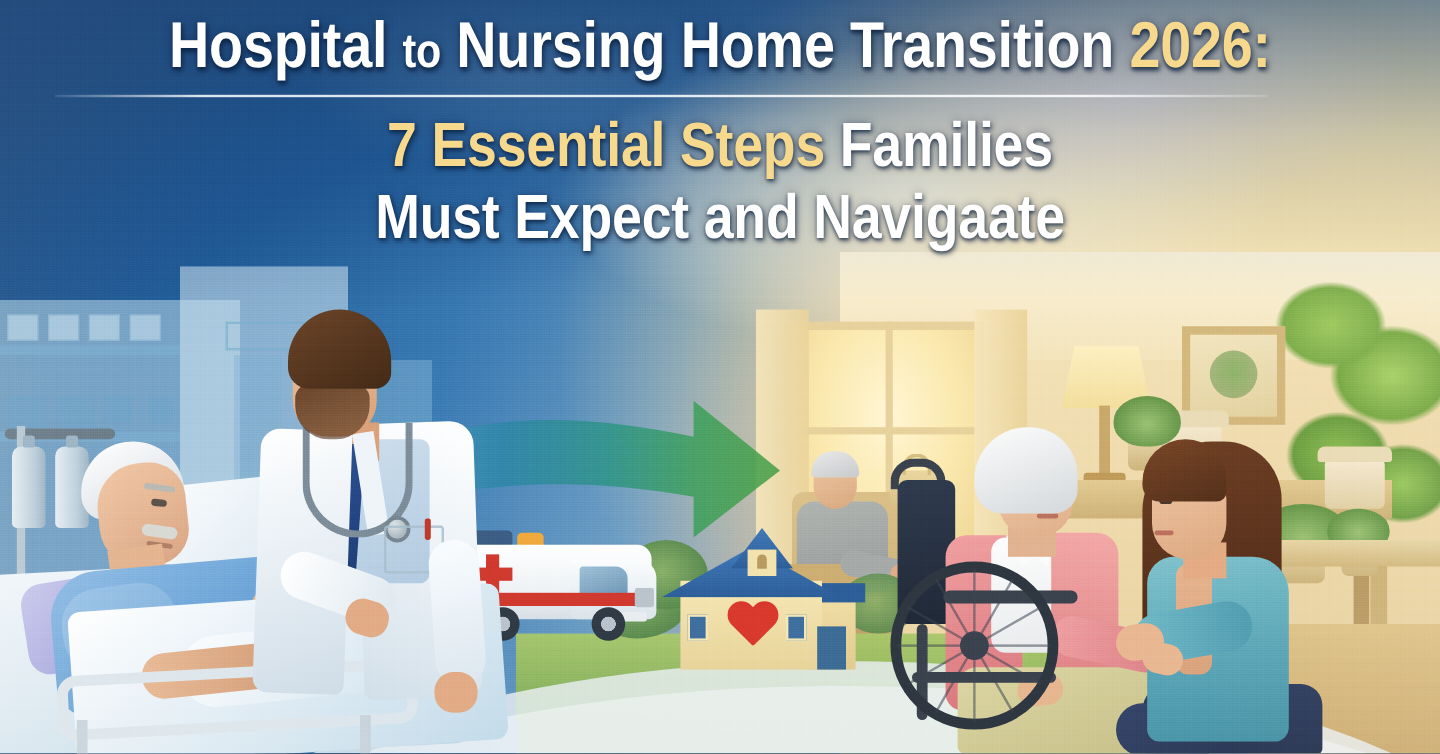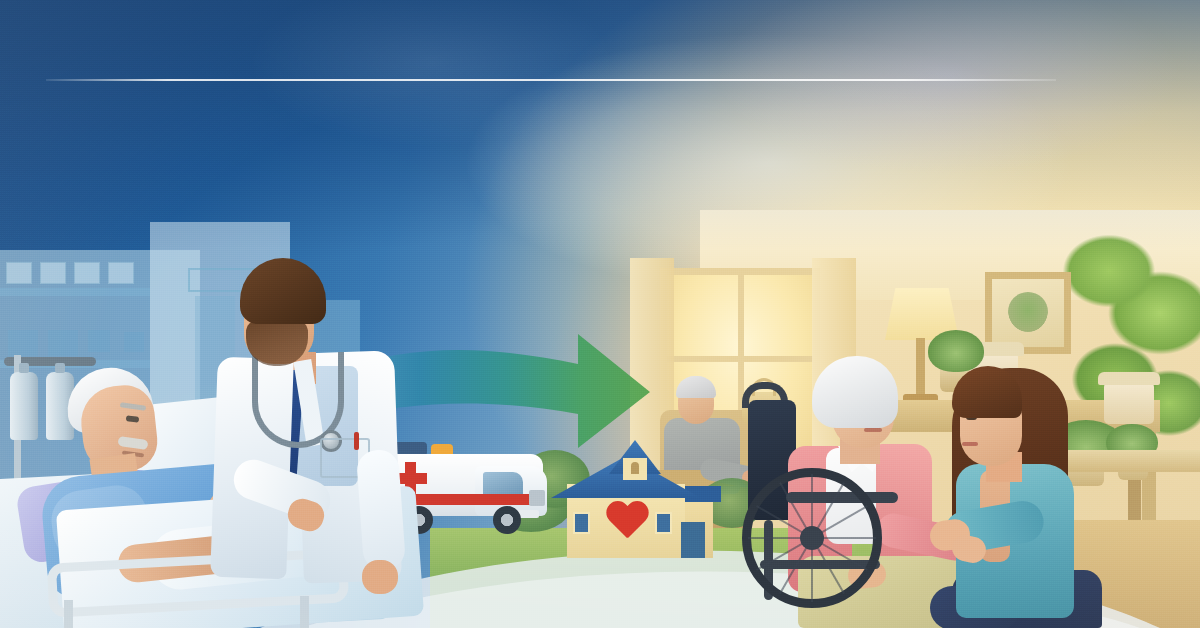--- a/index.html
+++ b/index.html
@@ -565,14 +565,21 @@
   <div class="wc-spoke" style="transform:rotate(120deg);"></div>
   <div class="wc-spoke" style="transform:rotate(150deg);"></div>
   <div class="wc-hub"></div>
 
   <div class="soften"></div>
   <div class="grain"></div>
   <div class="topveil"></div>
 
   <div class="rule"></div>
 
+  <div class="titleblock">
+    <div class="tline l1"><span>Hospital </span><span class="small">to</span><span> Nursing Home Transition </span><span class="gold">2026:</span></div>
+
+    <div class="tline l2"><span class="gold">7 Essential Steps</span><span> Families</span></div>
+
+    <div class="tline l3"><span>Must Expect and Navigaate</span></div>
+  </div>
 
 </div>
 
 </body></html>

